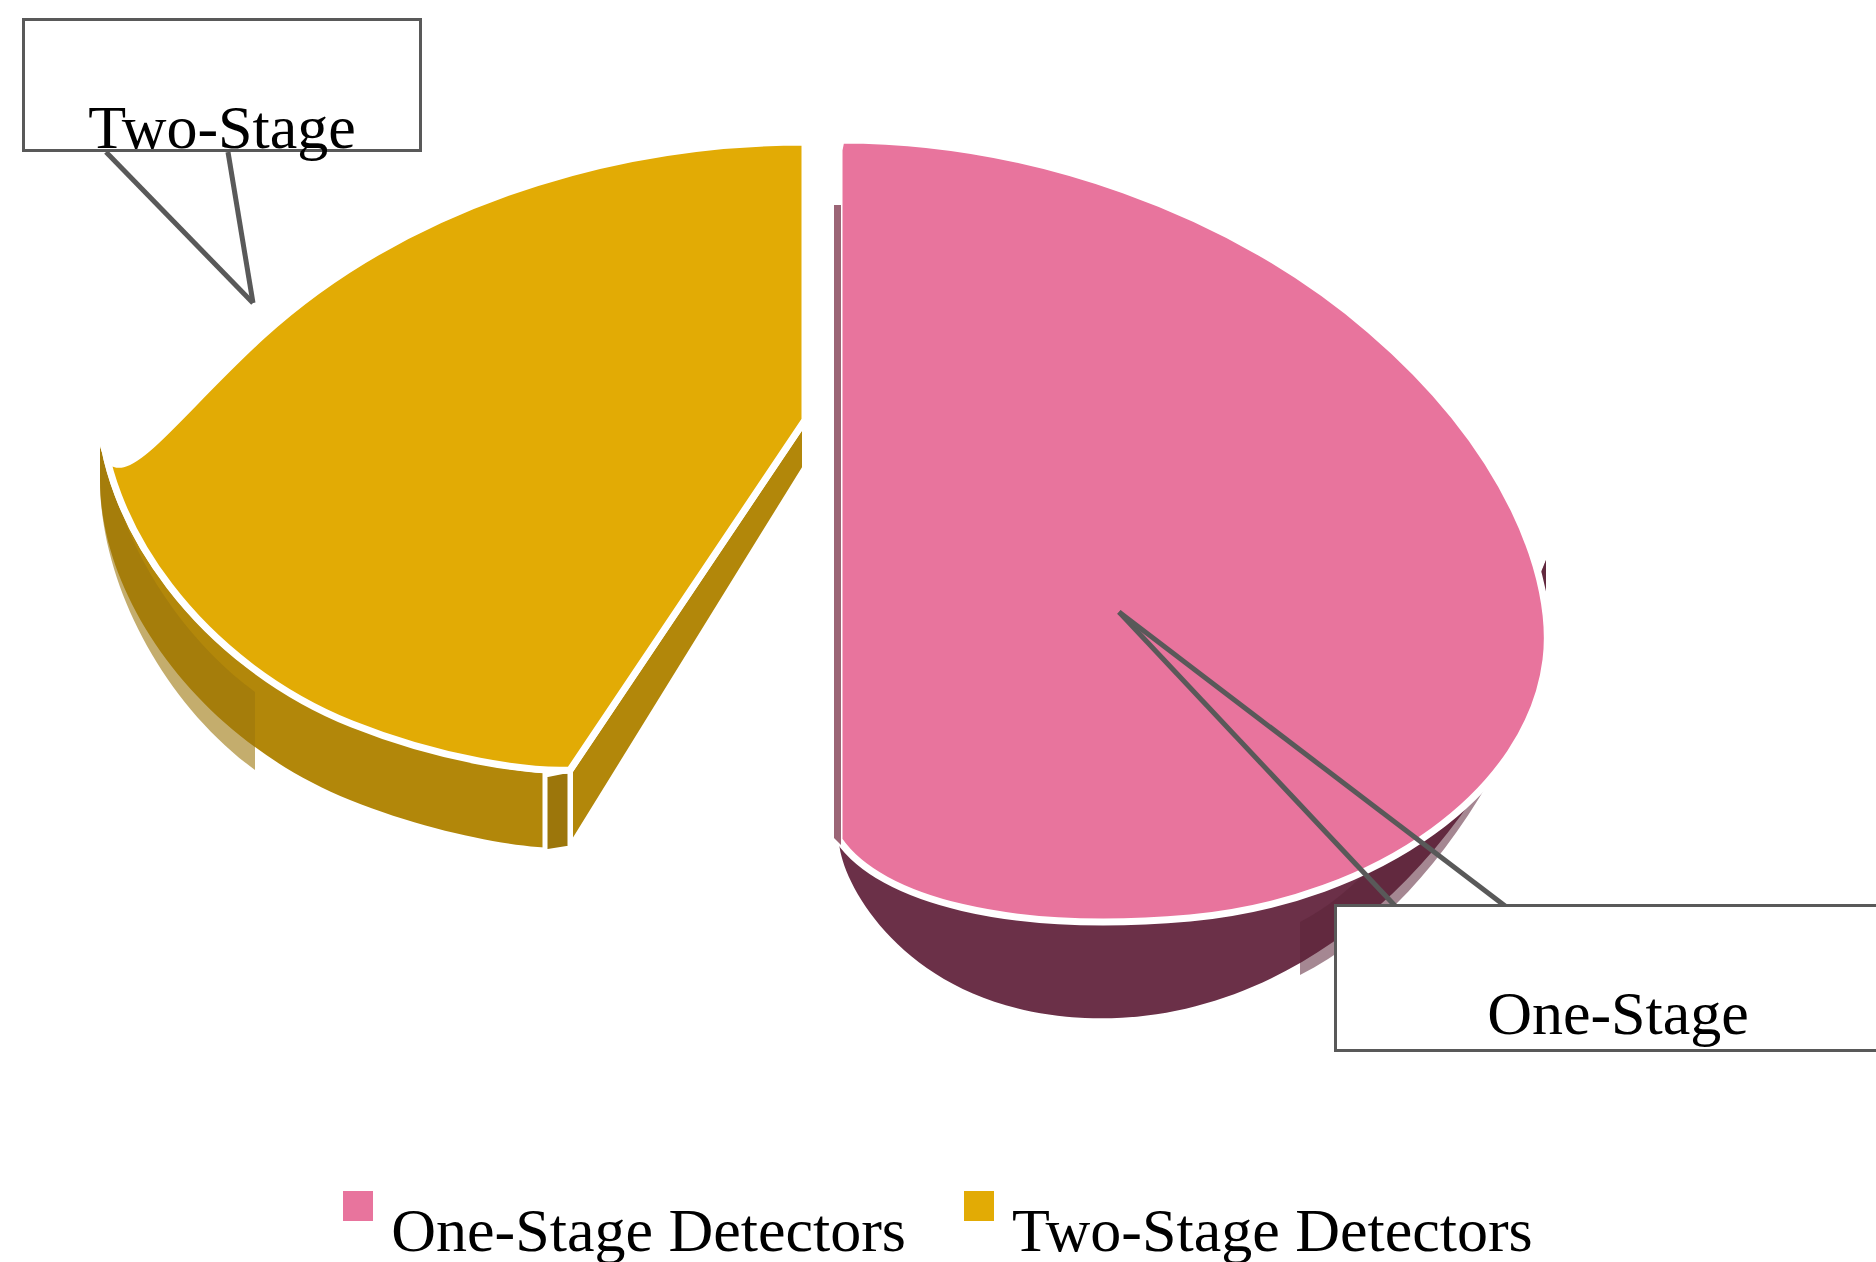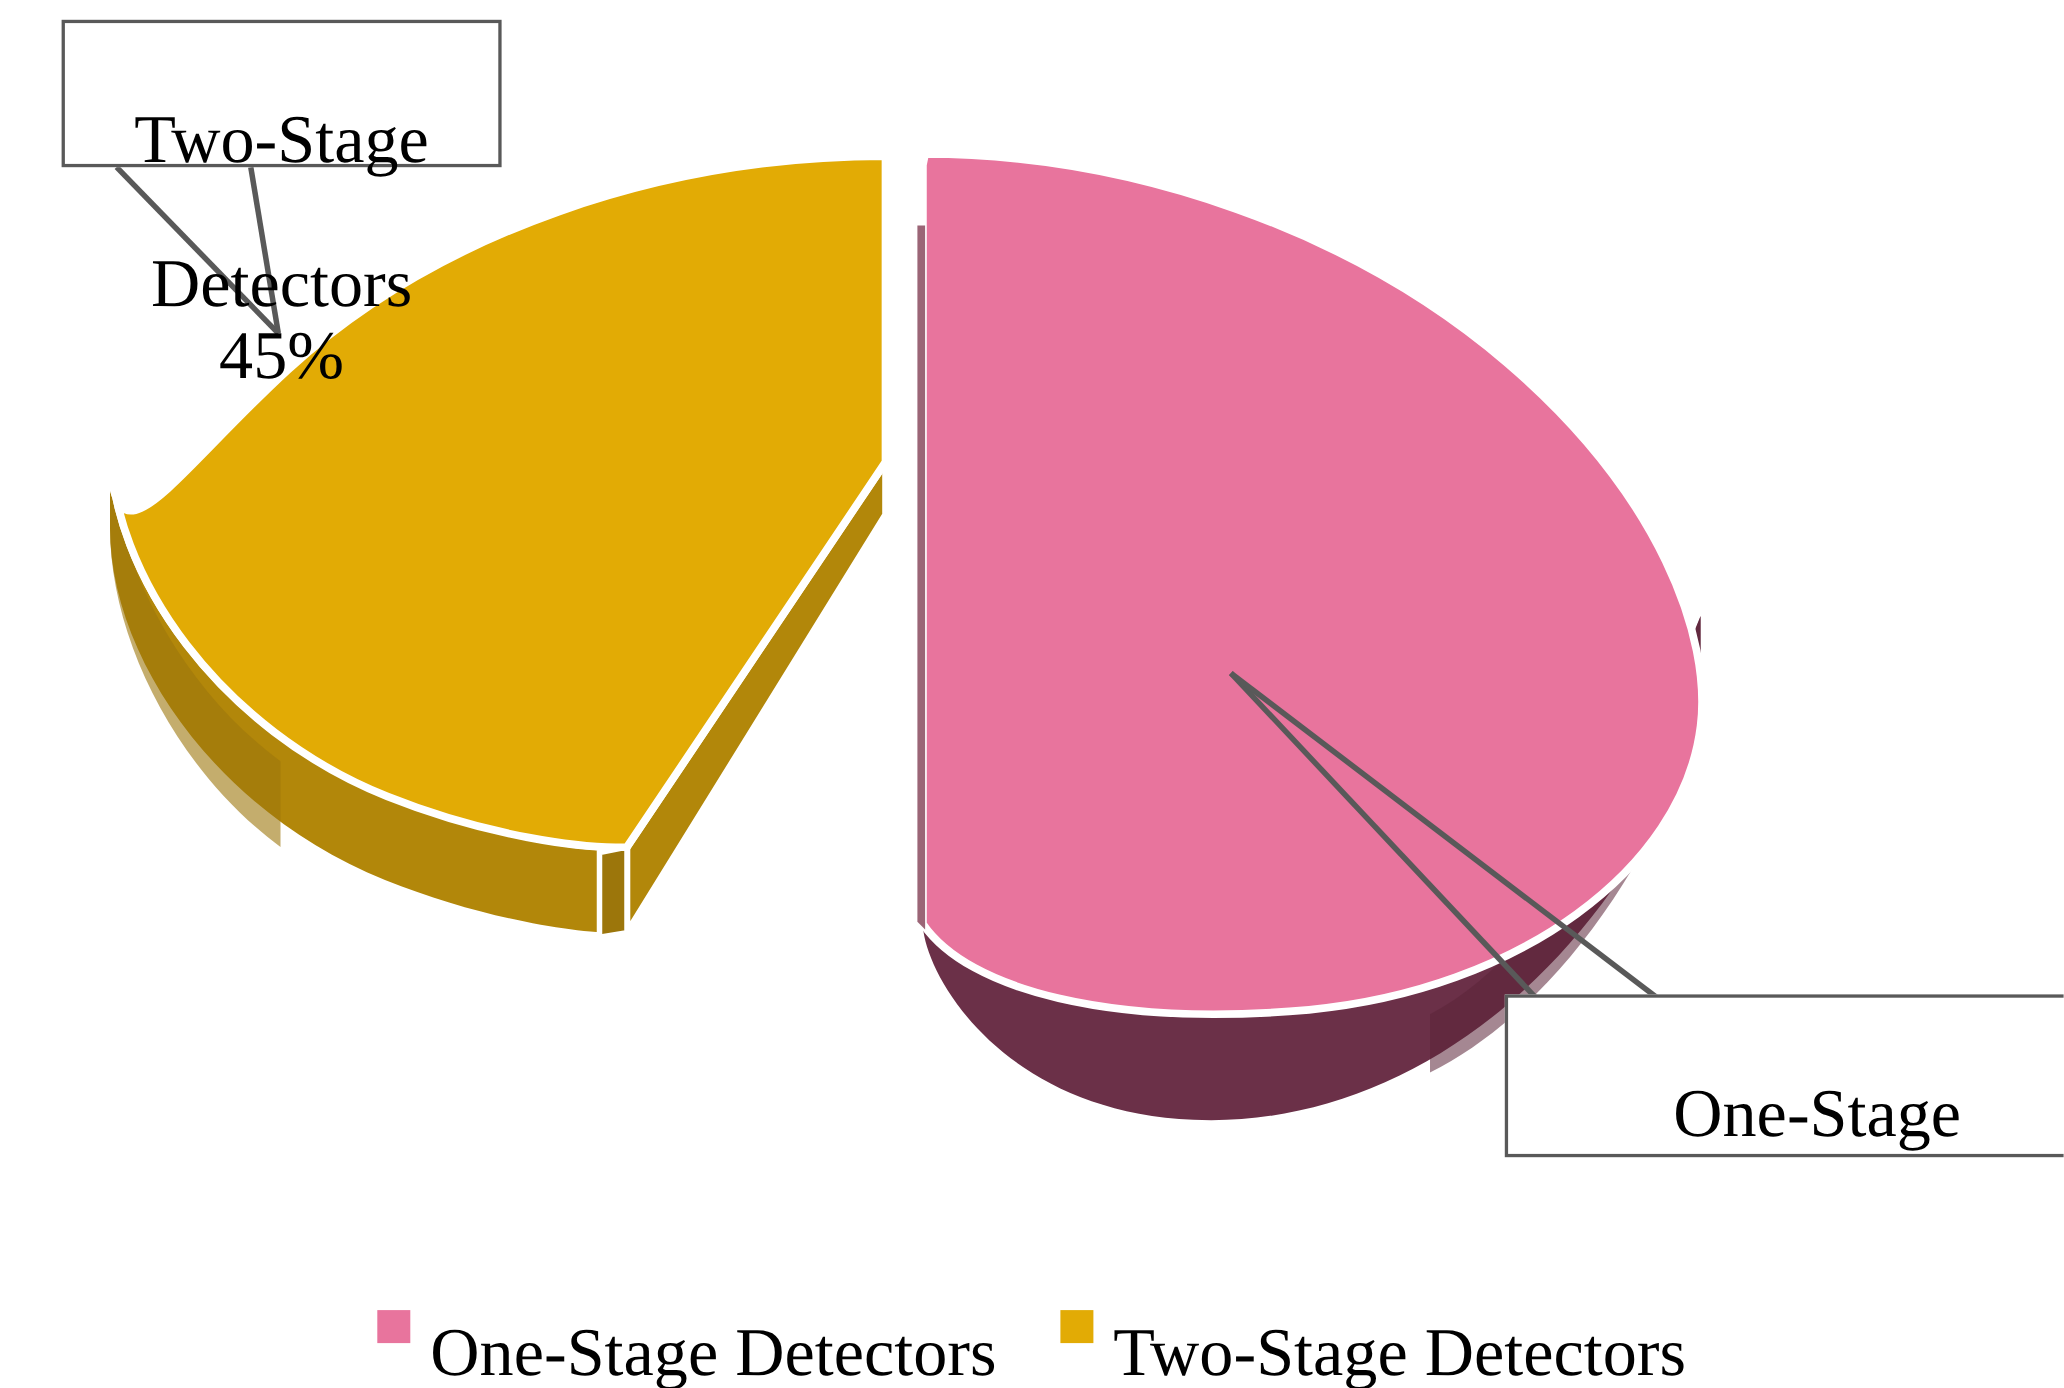--- a/index.html
+++ b/index.html
@@ -34,21 +34,20 @@
     border: 3px solid #595959;
     background: #ffffff;
     color: #000000;
     font-family: "Liberation Serif", "DejaVu Serif", serif;
     font-size: 62px;
     line-height: 1.06;
     text-align: center;
     padding: 8px 14px 10px 14px;
     white-space: pre-line;
     z-index: 5;
-    margin-left: 34px;
   }
   #callout-two-stage {
     left: 22px;
     top: 18px;
     width: 400px;
     height: 134px;
   }
   #callout-one-stage {
     left: 1334px;
     top: 904px;
@@ -175,21 +174,20 @@
       <path d="M 106 152 L 253 303"></path>
       <path d="M 228 152 L 253 303"></path>
 
       <path d="M 1413 925 L 1119 612"></path>
       <path d="M 1530 925 L 1119 612"></path>
     </g>
   </svg>
 
   <div class="callout" id="callout-two-stage">
     <span class="ln">Two-Stage</span>
-    <span class="ln">Detectors 45%</span>
   </div>
 
   <div class="callout" id="callout-one-stage">
     <span class="ln">One-Stage</span>
   </div>
 
   <div id="legend">
     <div class="legend-item">
       <span class="legend-swatch" style="background:#E8749D"></span>
       <span class="legend-label">One-Stage Detectors</span>

